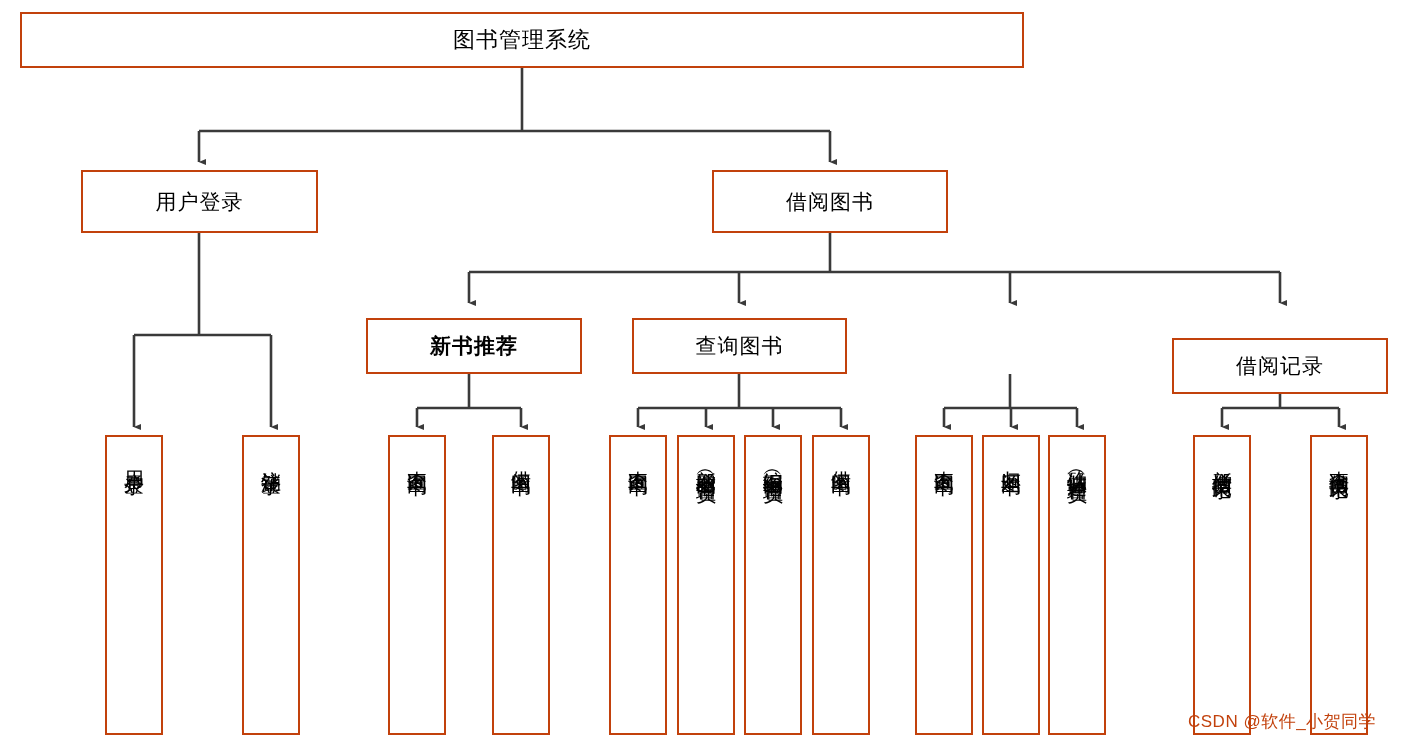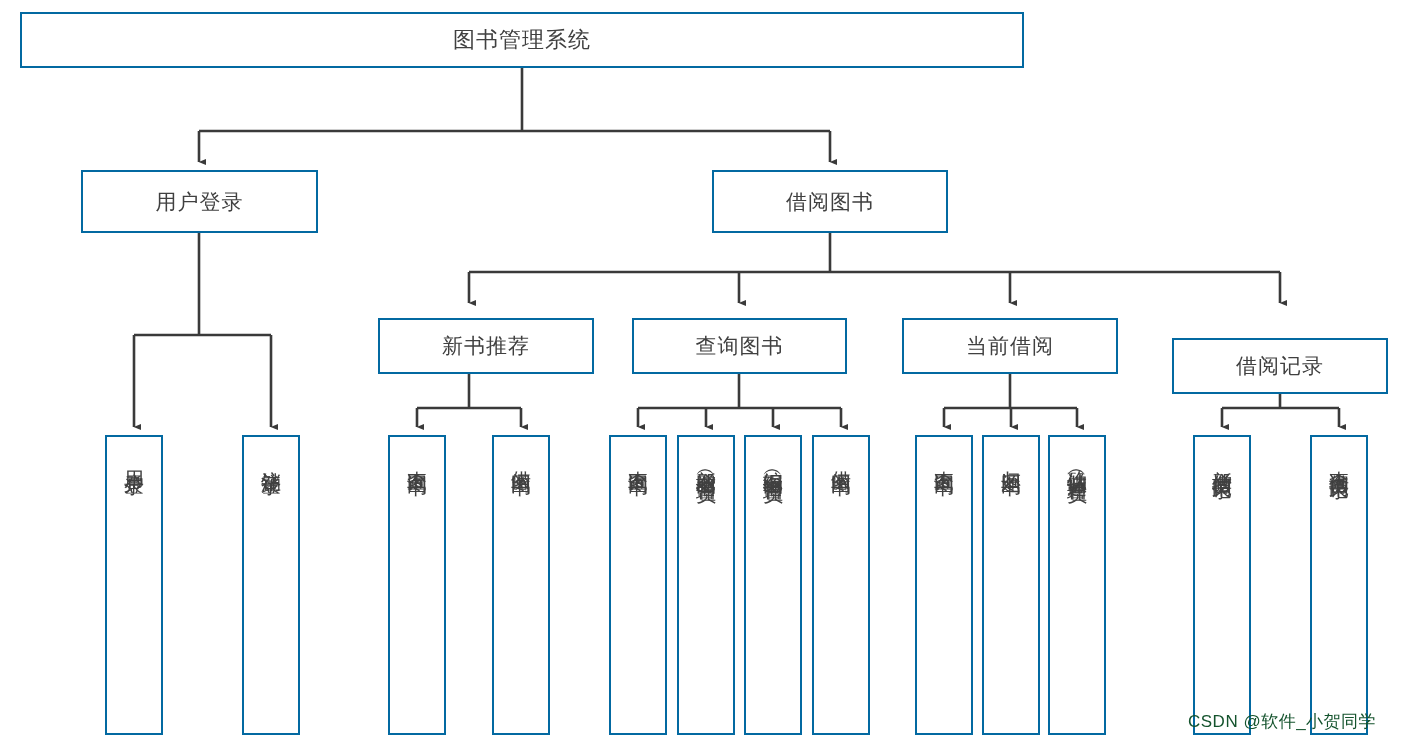--- a/index.html
+++ b/index.html
@@ -20,26 +20,26 @@
   #connector-layer {
     position: absolute;
     left: 0;
     top: 0;
     width: 1405px;
     height: 747px;
   }
   .node {
     position: absolute;
     box-sizing: border-box;
-    border: 2px solid #0369a1;
+    border: 2px solid #c2410c;
     background: #ffffff;
     display: flex;
     align-items: center;
     justify-content: center;
-    color: #404040;
+    color: #000000;
     z-index: 2;
   }
   .node-h .node-label {
     font-size: 21px;
     line-height: 1.2;
     letter-spacing: 1px;
     white-space: nowrap;
   }
   .node-v {
     align-items: flex-start;
@@ -52,21 +52,21 @@
     line-height: 1.35;
     letter-spacing: 2px;
     white-space: nowrap;
   }
   .node-root .node-label { font-size: 22px; }
   #watermark {
     position: absolute;
     left: 1188px;
     top: 710px;
     font-size: 17px;
-    color: #14532d;
+    color: #c2410c;
     letter-spacing: 0.5px;
     white-space: nowrap;
     z-index: 3;
     user-select: none;
     text-align: right;
   }
 </style>
 </head>
 <body>
 
@@ -127,28 +127,25 @@
     <span class="node-label">图书管理系统</span>
   </div>
 
   <div class="node node-h" style="left:81px; top:170px; width:237px; height:63px;">
     <span class="node-label">用户登录</span>
   </div>
   <div class="node node-h" style="left:712px; top:170px; width:236px; height:63px;">
     <span class="node-label">借阅图书</span>
   </div>
 
-  <div class="node node-h" style="left:378px; top:318px; width:216px; height:56px;">
+  <div class="node node-h" style="left:366px; top:318px; width:216px; height:56px;font-weight:bold;">
     <span class="node-label">新书推荐</span>
   </div>
   <div class="node node-h" style="left:632px; top:318px; width:215px; height:56px;">
     <span class="node-label">查询图书</span>
-  </div>
-  <div class="node node-h" style="left:902px; top:318px; width:216px; height:56px;">
-    <span class="node-label">当前借阅</span>
   </div>
   <div class="node node-h" style="left:1172px; top:314px; width:216px; height:56px;margin-top:24px;">
     <span class="node-label">借阅记录</span>
   </div>
 
   <div class="node node-v" style="left:105px; top:435px; width:58px; height:300px;">
     <span class="node-label">用户登录</span>
   </div>
   <div class="node node-v" style="left:242px; top:435px; width:58px; height:300px;">
     <span class="node-label">注销登录</span>

